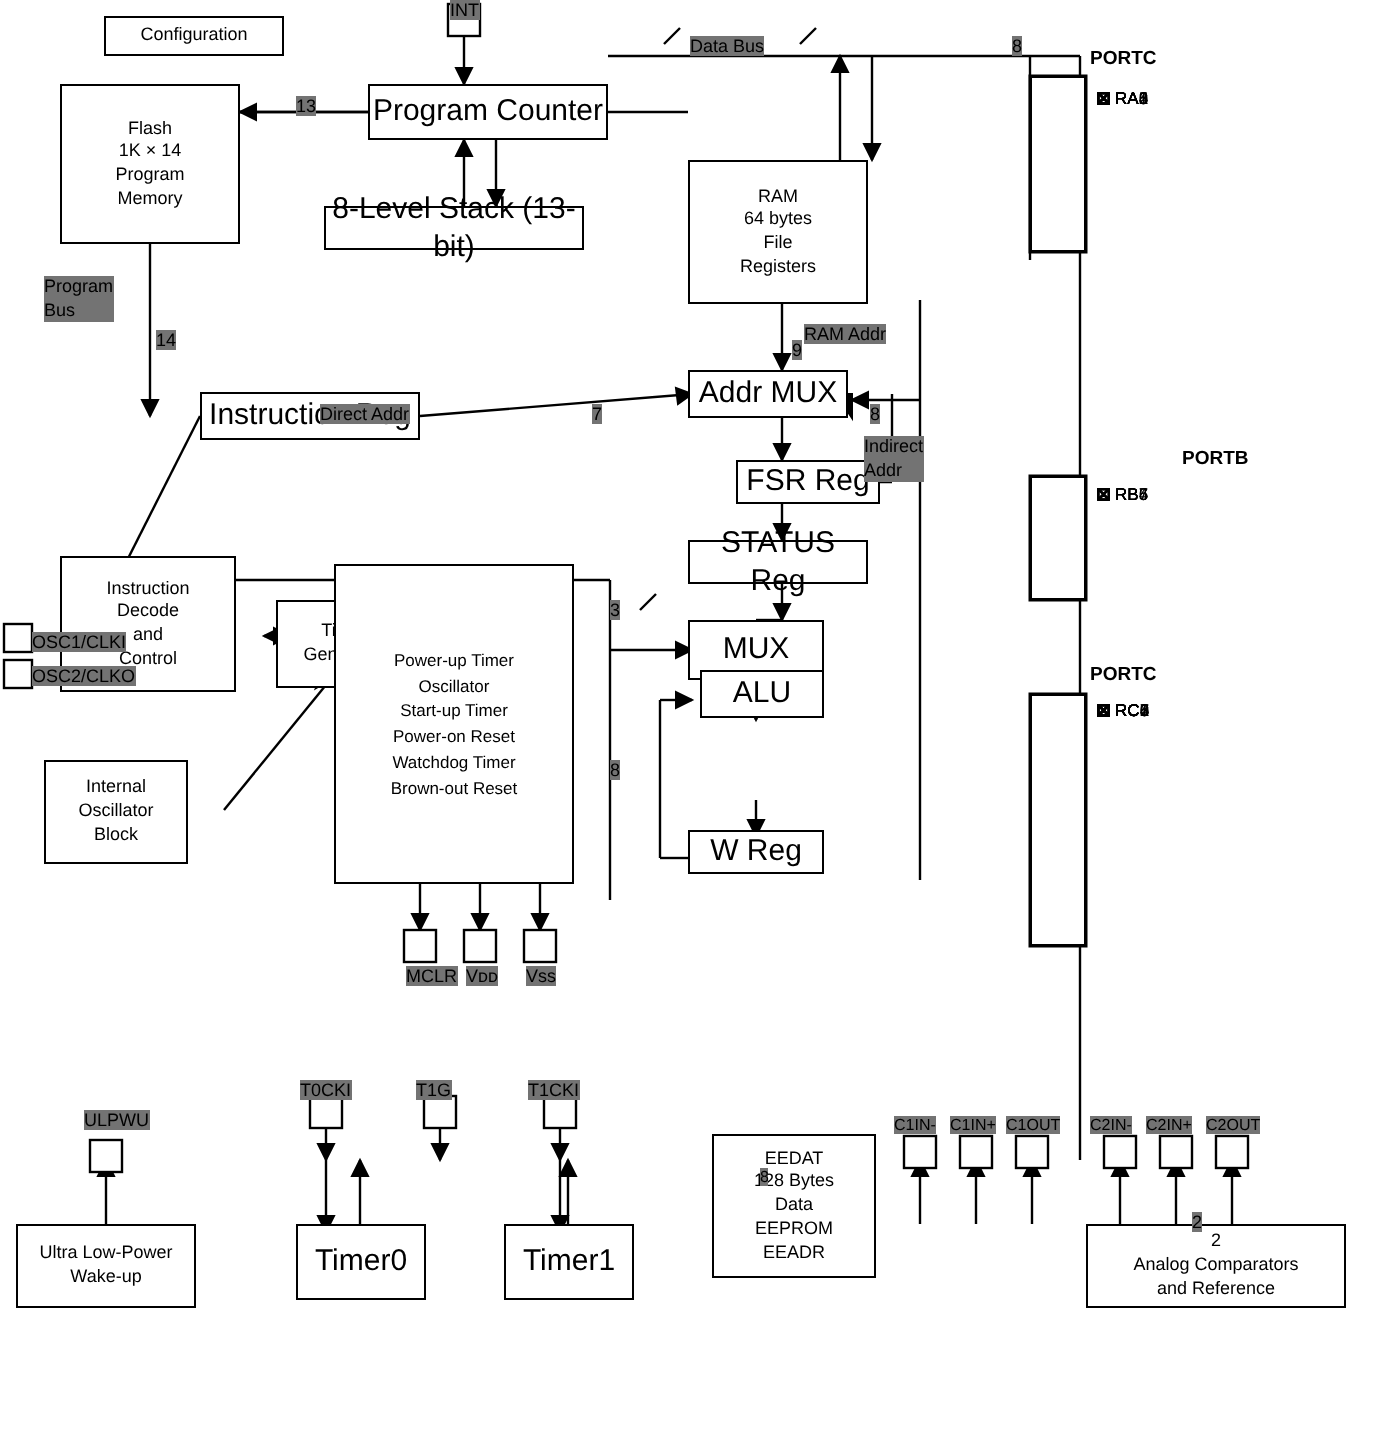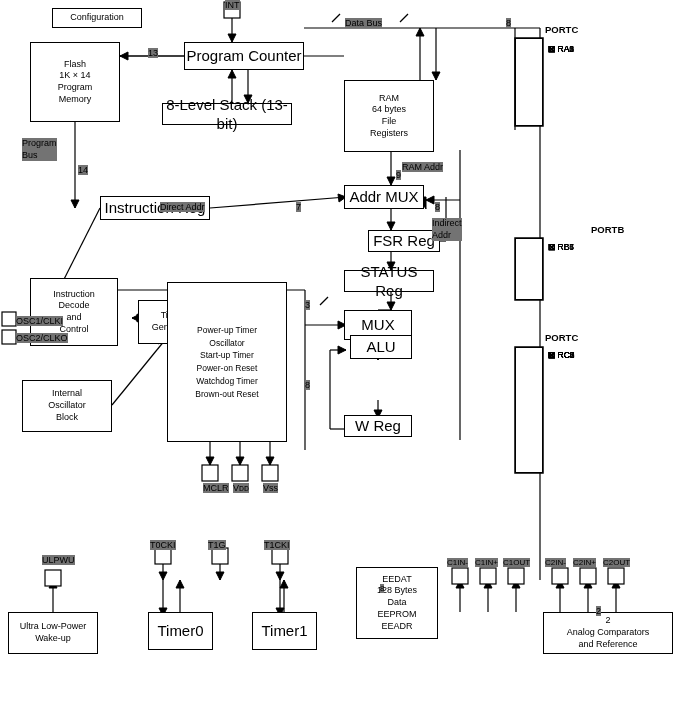--- a/index.html
+++ b/index.html
@@ -286,21 +286,21 @@
 <div class="box" style="left:167px;top:282px;width:120px;height:160px;font-size:8.5px;line-height:1.5;">
   <span>Power-up Timer<br>Oscillator<br>Start-up Timer<br>Power-on Reset<br>Watchdog Timer<br>Brown-out Reset</span>
 </div>
 
 <div class="box" style="left:344px;top:310px;width:68px;height:30px;">MUX</div>
 
 <div class="box" style="left:350px;top:335px;width:62px;height:24px;">ALU</div>
 
 <div class="box" style="left:344px;top:415px;width:68px;height:22px;">W Reg</div>
 
-<div class="box" style="left:22px;top:380px;width:90px;height:52px;font-size:9px;">
+<div class="box" style="left:22px;top:380px;width:72px;height:52px;font-size:9px;">
   <span>Internal<br>Oscillator<br>Block</span>
 </div>
 
 <div class="porta-label" style="left:545px;top:24px;">PORTC</div>
 
 <div style="position:absolute;left:515px;top:38px;width:28px;height:88px;border:1.5px solid #000;background:#fff;"></div>
 
 <div style="position:absolute;left:548px;top:44px;">
   <div class="io-pin" style="margin-bottom:6px;">
     <span class="x-mark">⊠</span>

